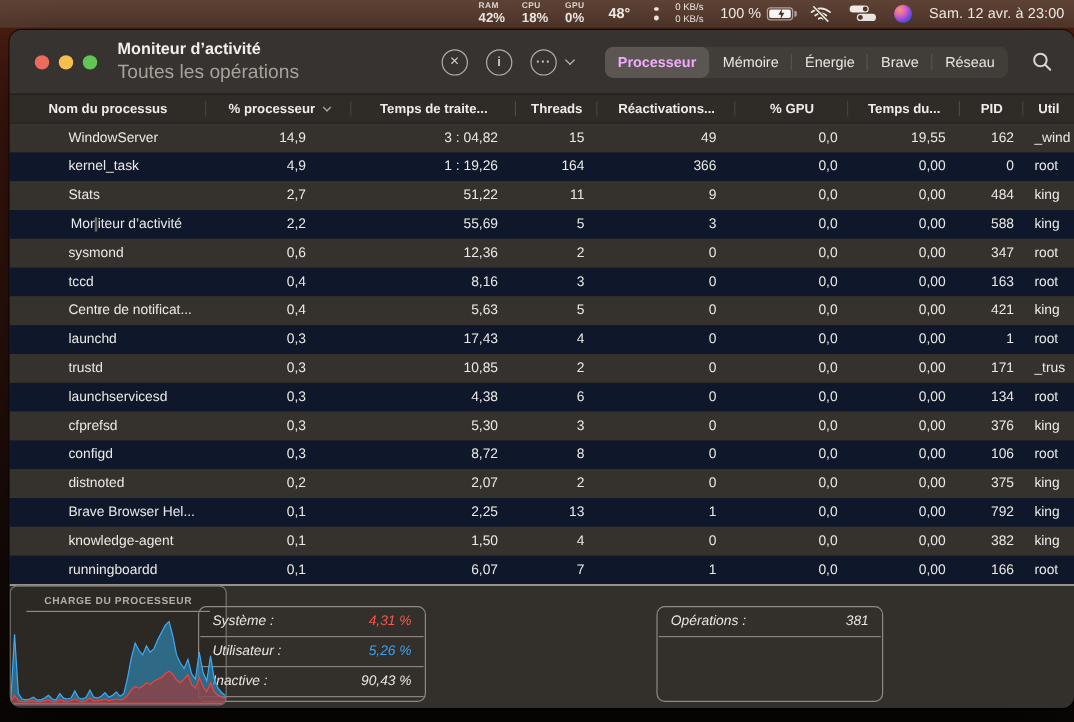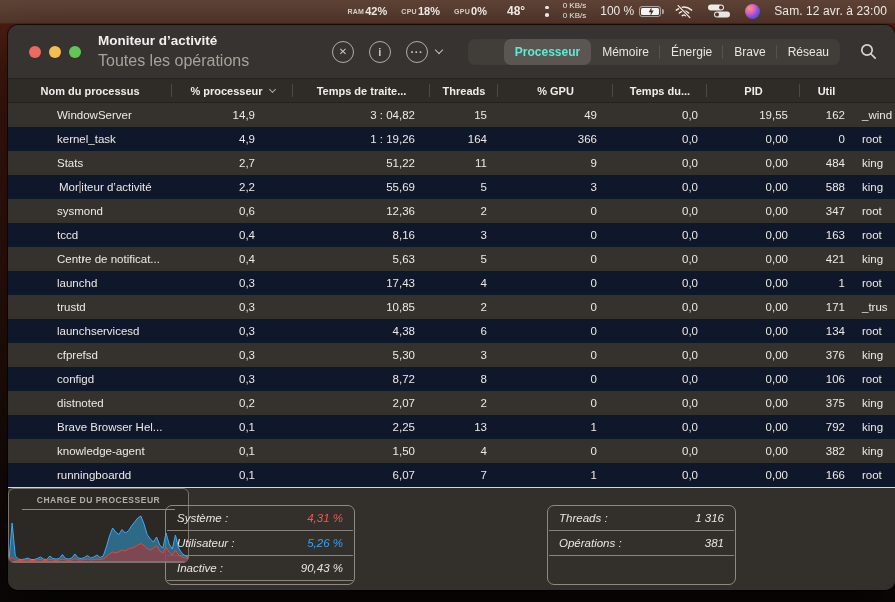--- a/index.html
+++ b/index.html
@@ -11,21 +11,21 @@
     -webkit-font-smoothing:antialiased;
   }
 
   
   .menubar{
     position:absolute; top:0; left:0; width:895px; height:22px;
     background:linear-gradient(180deg,#5f4336,#53382c);
     display:flex; align-items:center; justify-content:flex-end;
     gap:14px; padding:0 8px 0 0; font-size:12px; color:#f6f1ec;
   }
-  .mb-stack{display:flex;align-items:center;line-height:1;gap:1px;}
+  .mb-stack{display:flex;flex-direction:column;align-items:flex-start;line-height:1;gap:1px;}
   .mb-stack .lbl{font-size:7px;font-weight:700;opacity:.85;letter-spacing:.3px;}
   .mb-stack .val{font-size:11px;font-weight:600;}
   .mb-net{display:flex;flex-direction:column;align-items:flex-start;line-height:1;gap:2px;}
   .mb-net span{font-size:8px;font-weight:500;}
   .mb-temp{font-size:12px;font-weight:600;}
   .mb-dots{display:flex;flex-direction:column;gap:4px;align-items:center;}
   .mb-dots i{width:3.5px;height:3.5px;border-radius:50%;background:#f6f1ec;}
   .mb-batt{display:flex;align-items:center;gap:5px;}
   .bat{width:22px;height:11px;border:1px solid rgba(255,255,255,.55);border-radius:3px;position:relative;}
   .bat-fill{position:absolute;inset:1px;background:#fff;border-radius:1.5px;}
@@ -56,21 +56,21 @@
   .tspacer{flex:1;}
   .tbtn{width:22px;height:22px;border-radius:50%;border:1.5px solid #b3ada6;color:#cdc8c2;
     display:flex;align-items:center;justify-content:center;font-size:11px;font-weight:600;flex:none;}
   .tbtn.x{font-size:10px;}
   .tbtn.more{letter-spacing:.5px;font-size:11px;}
   .chev{width:6px;height:6px;border-right:1.7px solid #c6c1bb;border-bottom:1.7px solid #c6c1bb;
     transform:rotate(45deg);margin:-3px 0 0 8px;flex:none;}
   .mgap{margin-left:15px;}
   .segmented{display:flex;background:#413d39;border-radius:7px;margin-left:26px;height:26px;align-items:stretch;overflow:hidden;}
   .seg{padding:0 11px;display:flex;align-items:center;font-size:12px;color:#e8e5e2;position:relative;}
-  .seg.active{background:#5b5652;border-radius:7px;font-weight:600;color:#5eead4;margin-left:36px;}
+  .seg.active{background:#5b5652;border-radius:7px;font-weight:600;color:#f0abfc;}
   .seg:not(.active):not(:last-child)::after{content:"";position:absolute;right:0;top:6px;bottom:6px;width:1px;background:#565false;background:#56514c;}
   .searchbtn{margin-left:20px;flex:none;display:flex;align-items:center;}
 
   
   .theader{height:25px;display:grid;grid-template-columns:164px 121px 137px 68px 115px 94px 93px 53px 1fr;
     background:#2f2b27;border-top:1px solid #242120;border-bottom:1px solid #242120;flex:none;}
   .hcell{display:flex;align-items:center;justify-content:center;font-size:11px;font-weight:600;color:#efedeb;position:relative;white-space:nowrap;overflow:hidden;}
   .hcell:not(:last-child)::after{content:"";position:absolute;right:0;top:5px;bottom:5px;width:1px;background:#4d4843;}
   .sortchev{width:5px;height:5px;border-right:1.5px solid #b0aaa3;border-bottom:1.5px solid #b0aaa3;transform:rotate(45deg);margin:-2px 0 0 7px;}
 
@@ -101,21 +101,21 @@
 
   
   .footer{flex:1;position:relative;background:#332f2b;border-top:1px solid #d9d6d2;}
   .fbox{position:absolute;border:1px solid #8f8983;border-radius:7px;padding:0 1px;}
   .stats-box{left:157px;top:17px;width:190px;height:80px;}
   .counts-box{left:539px;top:17px;width:189px;height:80px;}
   .frow{height:25px;display:flex;align-items:center;justify-content:space-between;
     padding:0 10px;border-bottom:1px solid #88827c;font-size:11.5px;color:#e9e6e2;font-style:italic;}
   .fval{font-weight:500;}
   .fval.red{color:#fb554a;} .fval.blue{color:#3ca0f5;}
-  .chart-box{left:352px;top:13px;width:181px;height:75px;border:1px solid #79736d;border-radius:6px;
+  .chart-box{left:352px;top:13px;width:181px;height:100px;border:1px solid #79736d;border-radius:6px;
     background:#2c2823;display:flex;flex-direction:column;overflow:hidden;}
   .chart-title{text-align:center;font-size:8.5px;font-weight:700;letter-spacing:.5px;color:#b3ada6;padding-top:6px;}
   .chart-rule{height:1px;background:#8f8983;margin:4px 13px 2px 13px;}
   .chart-plot{flex:1;position:relative;}
   .chart-plot svg{position:absolute;inset:0;width:100%;height:100%;}
 </style>
 </head>
 <body>
 
 <div class="menubar">
@@ -209,20 +209,23 @@
         <span>% processeur</span>
         <span class="sortchev"></span>
       </div>
     <div class="hcell">
         <span>Temps de traite...</span>
       </div>
     <div class="hcell">
         <span>Threads</span>
       </div>
     <div class="hcell">
+        <span>Réactivations...</span>
+      </div>
+    <div class="hcell">
         <span>% GPU</span>
       </div>
     <div class="hcell">
         <span>Temps du...</span>
       </div>
     <div class="hcell">
         <span>PID</span>
       </div>
     <div class="hcell">
         <span>Util</span>
@@ -446,22 +449,18 @@
         <svg viewBox="0 0 100 60" preserveAspectRatio="none">
           <polygon id="area-user" fill="rgba(47,127,168,0.75)" stroke="#3fa9f5" stroke-width="1" vector-effect="non-scaling-stroke" points="0,60 0.00,57.60 1.75,13.20 3.51,52.80 5.26,56.40 7.02,57.00 8.77,56.40 10.53,55.20 12.28,57.00 14.04,57.00 15.79,55.80 17.54,54.00 19.30,56.40 21.05,57.00 22.81,52.80 24.56,55.80 26.32,56.40 28.07,55.80 29.82,51.00 31.58,55.80 33.33,56.40 35.09,55.20 36.84,50.40 38.60,55.20 40.35,55.80 42.11,54.60 43.86,52.20 45.61,55.20 47.37,54.00 49.12,51.60 50.88,54.60 52.63,52.80 54.39,42.00 56.14,28.80 57.89,19.20 59.65,24.00 61.40,27.00 63.16,21.00 64.91,25.20 66.67,22.80 68.42,16.80 70.18,12.00 71.93,7.20 73.68,4.80 75.44,14.40 77.19,27.00 78.95,32.40 80.70,36.00 82.46,30.00 84.21,39.60 85.96,43.20 87.72,25.20 89.47,38.40 91.23,44.40 92.98,27.60 94.74,43.20 96.49,49.20 98.25,52.20 100.00,54.00 100,60"></polygon>
           <polygon id="area-sys" fill="rgba(190,45,40,0.55)" stroke="#ef4438" stroke-width="1" vector-effect="non-scaling-stroke" points="0,60 0.00,58.20 1.75,54.00 3.51,57.60 5.26,58.20 7.02,58.20 8.77,57.60 10.53,57.60 12.28,58.20 14.04,58.20 15.79,57.60 17.54,57.00 19.30,58.20 21.05,58.20 22.81,57.00 24.56,57.60 26.32,58.20 28.07,57.60 29.82,56.40 31.58,57.60 33.33,58.20 35.09,57.60 36.84,55.80 38.60,57.60 40.35,57.60 42.11,57.00 43.86,56.40 45.61,57.60 47.37,57.00 49.12,56.40 50.88,57.00 52.63,56.40 54.39,54.00 56.14,50.40 57.89,48.00 59.65,49.20 61.40,48.00 63.16,45.60 64.91,46.80 66.67,44.40 68.42,43.20 70.18,42.00 71.93,39.60 73.68,37.80 75.44,40.20 77.19,43.80 78.95,45.60 80.70,43.20 82.46,40.20 84.21,46.80 85.96,49.20 87.72,42.00 89.47,48.00 91.23,51.60 92.98,45.60 94.74,51.60 96.49,54.00 98.25,55.20 100.00,55.80 100,60"></polygon>
           <line x1="0" y1="59.4" x2="100" y2="59.4" stroke="#ef4438" stroke-width="1.2" vector-effect="non-scaling-stroke"></line>
         </svg>
       </div>
     </div>
 
     <div class="fbox counts-box">
       <div class="frow">
-        <span>Threads :</span>
-        <span class="fval">1 316</span>
-      </div>
-      <div class="frow">
         <span>Opérations :</span>
         <span class="fval">381</span>
       </div>
     </div>
   </div>
 </div>
 
 </body></html>

